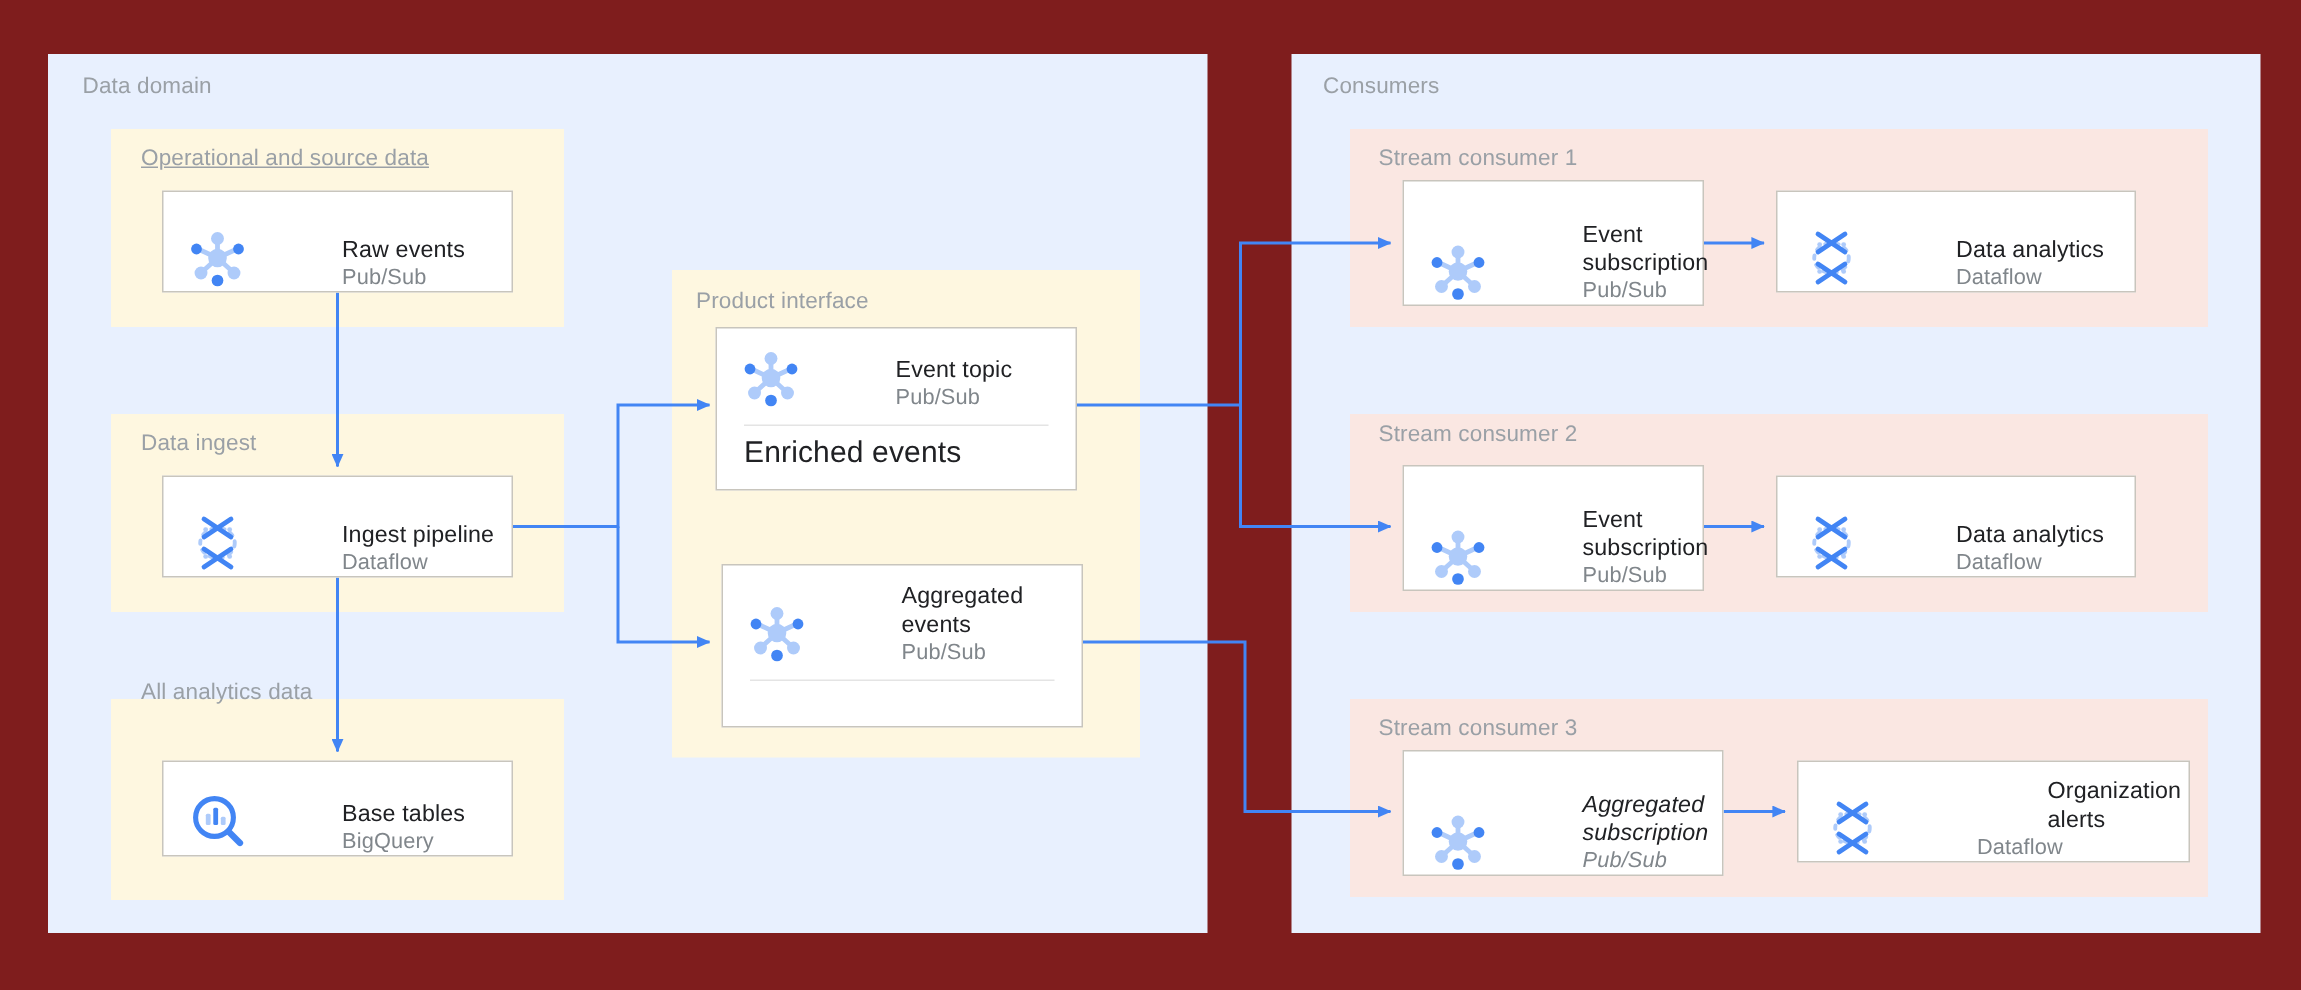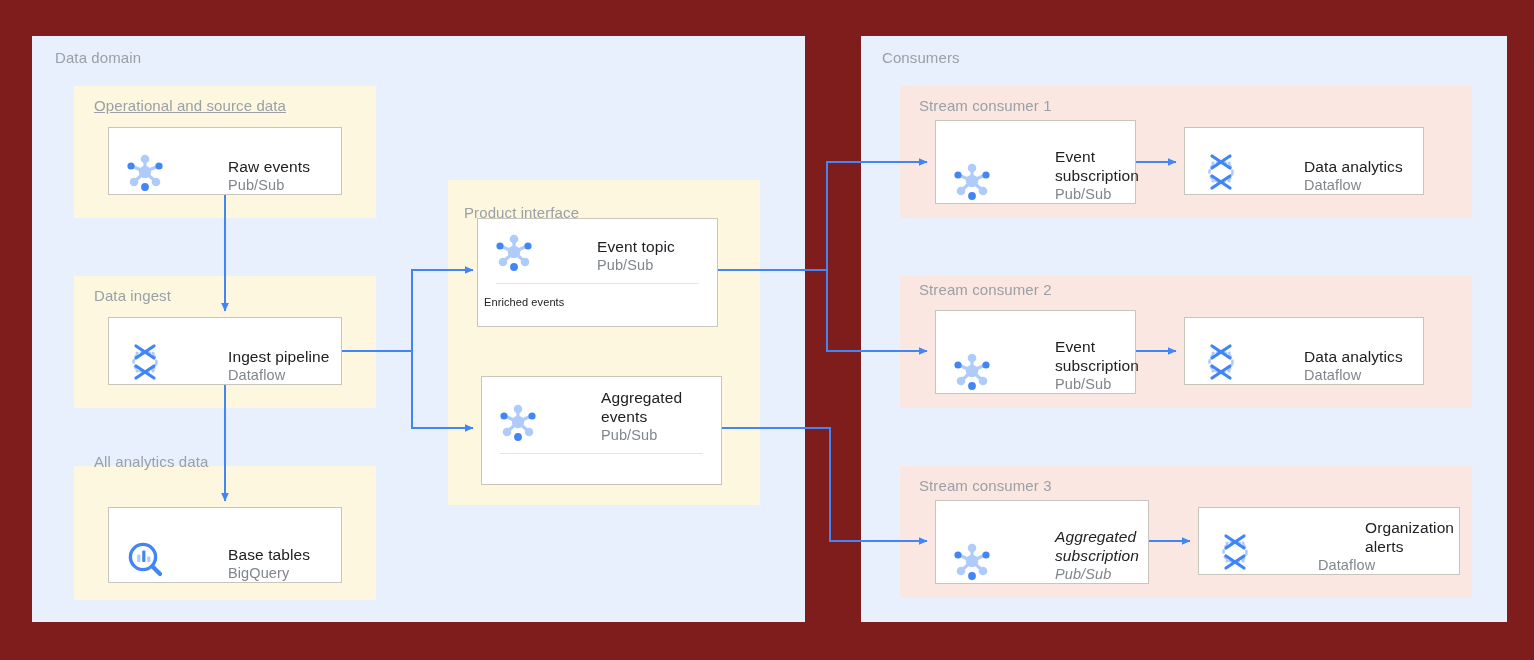--- a/index.html
+++ b/index.html
@@ -49,22 +49,22 @@
   }
   .card-sub{
     color:#80868b;font-size:14.5px;line-height:18px;
     letter-spacing:.1px;
   }
   .card-divider{
     height:1px;background:#e4e4e4;
     margin:9px 18px 0 18px;
   }
   .card-footer{
-    color:#202124;font-size:11px;line-height:18px;
-    padding:9px 0 0 6px;letter-spacing:.1px;
+    color:#202124;font-size:20px;line-height:18px;
+    padding:9px 0 0 18px;letter-spacing:.1px;
   }
 
   svg.wires{position:absolute;left:0;top:0;width:1534px;height:660px;overflow:visible;pointer-events:none;}
 </style>
 </head>
 <body>
 
 <div id="stage">
 
   <div class="panel panel-outer" style="left:32px;top:36px;width:773px;height:586px;"></div>
@@ -76,21 +76,21 @@
   <div class="panel panel-yellow" style="left:74px;top:86px;width:302px;height:132px;"></div>
   <div class="panel-label" style="left:94px;top:97px;text-decoration:underline;">Operational and source data</div>
 
   <div class="panel panel-yellow" style="left:74px;top:276px;width:302px;height:132px;"></div>
   <div class="panel-label" style="left:94px;top:287px;">Data ingest</div>
 
   <div class="panel panel-yellow" style="left:74px;top:466px;width:302px;height:134px;"></div>
   <div class="panel-label" style="left:94px;top:453px;">All analytics data</div>
 
   <div class="panel panel-yellow" style="left:448px;top:180px;width:312px;height:325px;"></div>
-  <div class="panel-label" style="left:464px;top:192px;margin-top:12px;">Product interface</div>
+  <div class="panel-label" style="left:464px;top:192px;">Product interface</div>
 
   <div class="panel panel-pink" style="left:900px;top:86px;width:572px;height:132px;"></div>
   <div class="panel-label" style="left:919px;top:97px;">Stream consumer 1</div>
 
   <div class="panel panel-pink" style="left:900px;top:276px;width:572px;height:132px;"></div>
   <div class="panel-label" style="left:919px;top:281px;">Stream consumer 2</div>
 
   <div class="panel panel-pink" style="left:900px;top:466px;width:572px;height:132px;"></div>
   <div class="panel-label" style="left:919px;top:477px;">Stream consumer 3</div>
 
@@ -169,21 +169,21 @@
           </g>
         </svg>
       </span>
       <span class="card-text">
         <span class="card-title" style="display:block;">Ingest pipeline</span>
         <span class="card-sub" style="display:block;">Dataflow</span>
       </span>
     </div>
   </div>
 
-  <div class="card" style="left:108px;top:507px;width:234px;height:76px;">
+  <div class="card" style="left:108px;top:507px;width:234px;height:64px;">
     <div class="card-row">
       <span class="card-icon">
         <svg width="42" height="42" viewBox="0 0 42 42">
           <circle cx="19" cy="18" r="12.6" fill="none" stroke="#4285f4" stroke-width="3.4"></circle>
           <line x1="28.5" y1="27.5" x2="36" y2="35" stroke="#4285f4" stroke-width="4.2" stroke-linecap="round"></line>
           <rect x="13.2" y="15.5" width="3.2" height="7.5" rx="1" fill="#aecbfa"></rect>
           <rect x="18.2" y="11.5" width="3.2" height="11.5" rx="1" fill="#4285f4"></rect>
           <rect x="23.2" y="17.5" width="3.2" height="5.5" rx="1" fill="#aecbfa"></rect>
         </svg>
       </span>

